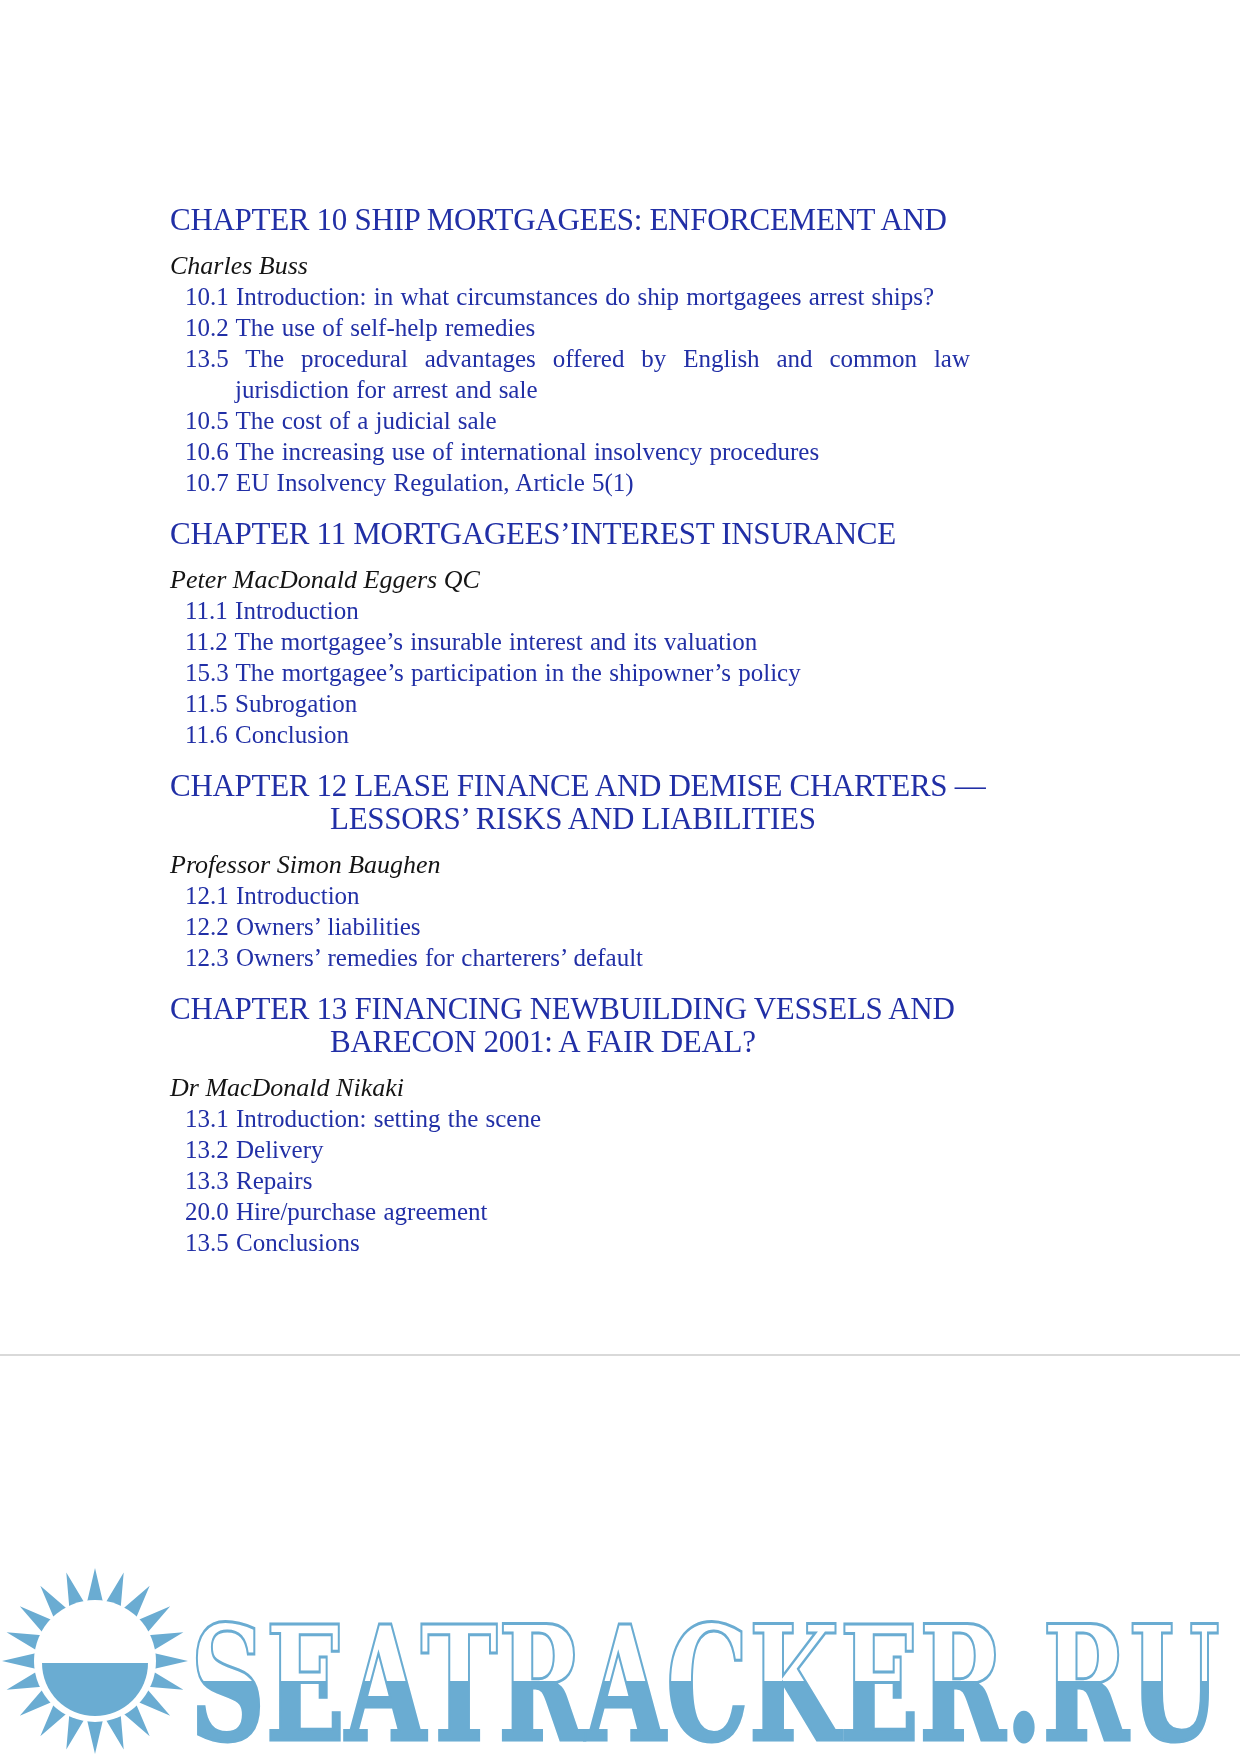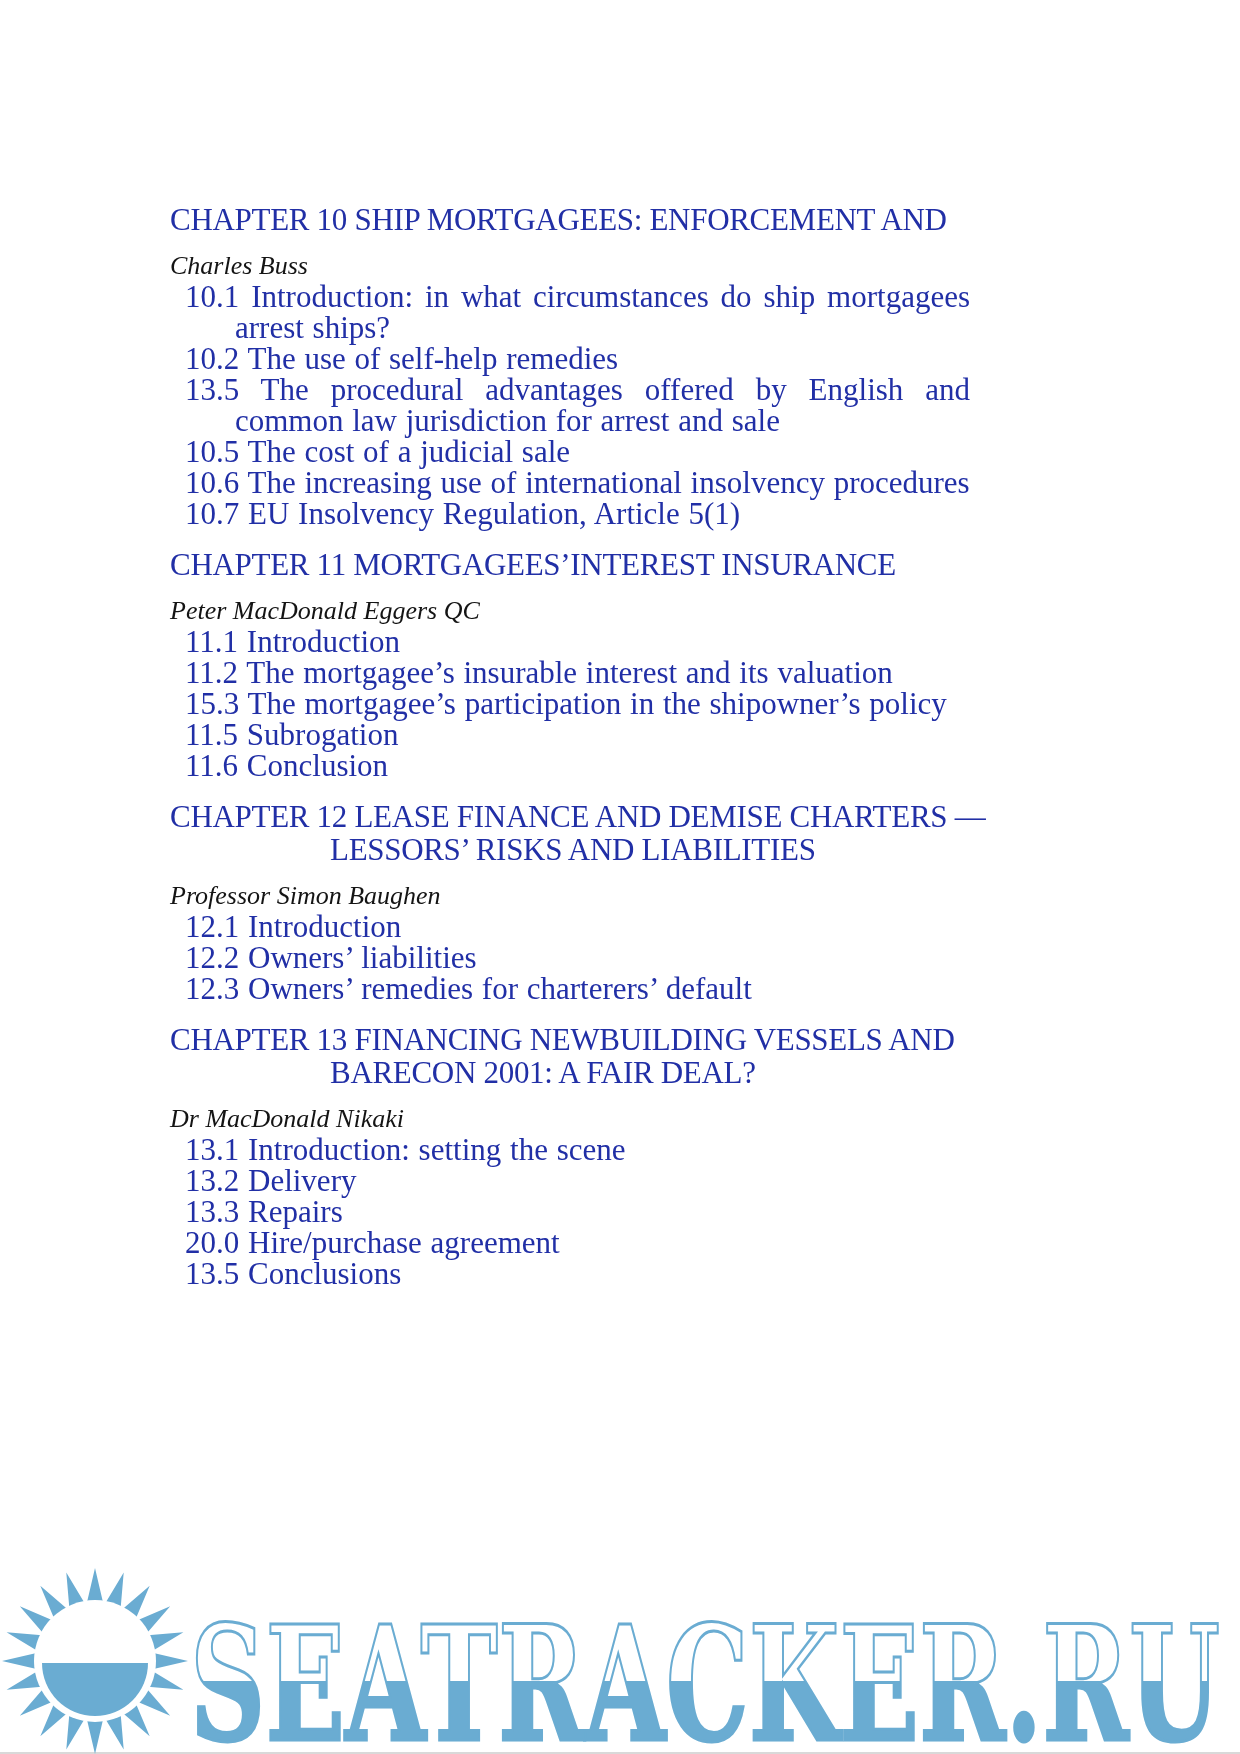--- a/index.html
+++ b/index.html
@@ -11,21 +11,21 @@
   * { box-sizing: border-box; }
   html, body {
     margin: 0; padding: 0;
     width: 1240px; height: 1754px;
     background: var(--bg);
     overflow: hidden;
     font-family: "Liberation Serif", serif;
   }
   .page {
     position: relative;
-    width: 1240px; height: 1754px;
+    width: 1240px; height: 1356px;
     border-bottom: 2px solid #d9d9d9;
   }
   main.toc {
     padding: 184px 270px 0 170px;
   }
   .chapter-title {
     margin: 19px 0 14px 0;
     font-size: 31px;
     font-weight: normal;
     line-height: 33px;
@@ -41,21 +41,21 @@
     line-height: 31px;
     font-style: italic;
     color: var(--ink);
   }
   ul.sections {
     margin: 0;
     padding: 0 0 0 65px;
     list-style: none;
   }
   ul.sections li {
-    font-size: 31px;
+    font-size: 25px;
     line-height: 31px;
     color: var(--blue);
     text-align: justify;
     text-indent: -50px;
     word-spacing: 1px;
   }
   .watermark {
     position: absolute;
     left: 0; top: 1560px;
     width: 1240px; height: 194px;

